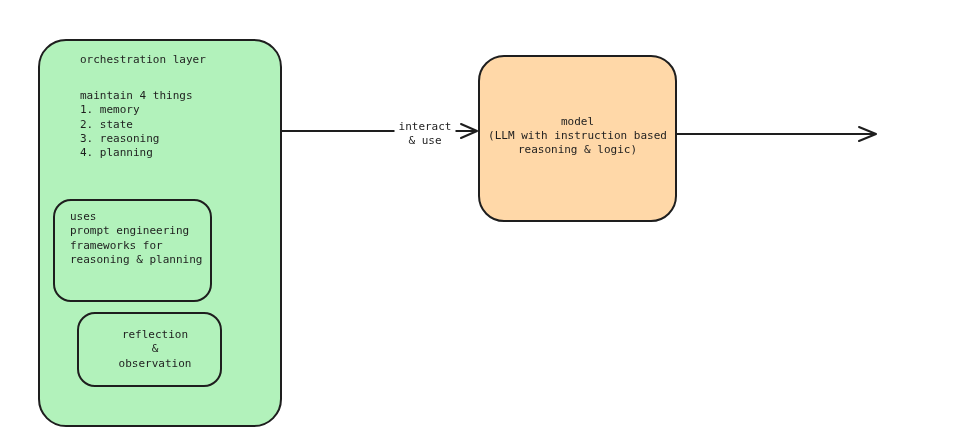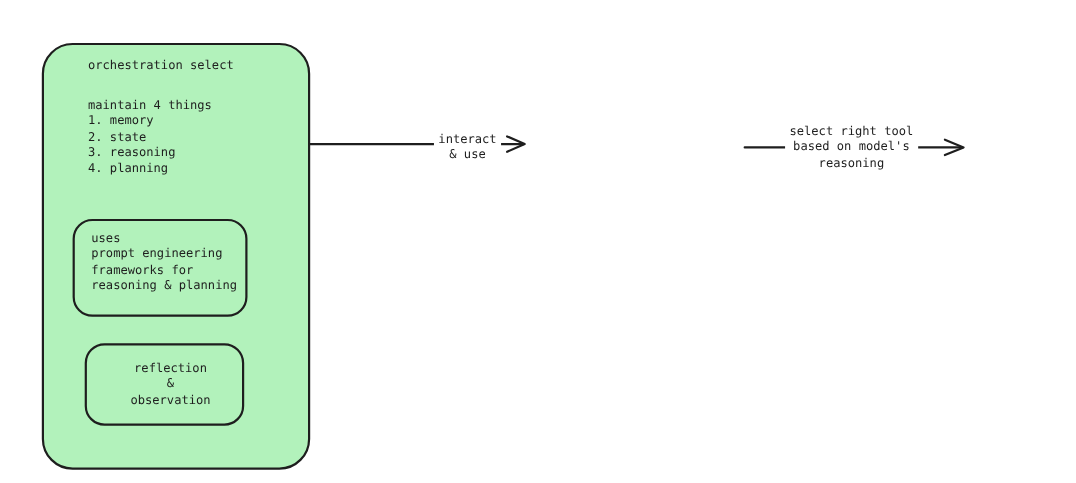--- a/index.html
+++ b/index.html
@@ -58,24 +58,24 @@
     white-space: pre-line;
   }
   .inner-box {
     position: absolute;
     border: 2px solid #1e1e1e;
     box-sizing: border-box;
     border-radius: 18px;
     background: transparent;
   }
   .uses-box {
-    left: 26px;
+    left: 13px;
     top: 158px;
     width: 159px;
-    height: 89px;
+    height: 103px;
   }
   .uses-text {
     position: absolute;
     left: 15px;
     top: 9px;
     white-space: pre-line;
   }
   .reflection-box {
     left: 37px;
     top: 271px;
@@ -133,42 +133,44 @@
       <line x1="282" y1="131" x2="476" y2="131"></line>
       <polyline points="461,124 477,131 461,138"></polyline>
     </g>
     <g>
       <line x1="677" y1="134" x2="874" y2="134"></line>
       <polyline points="859,127 876,134 859,141"></polyline>
     </g>
   </svg>
 
   <div class="node orchestration-box" style="background-color: rgb(178, 242, 187);">
-    <div class="orch-title">orchestration select</div>
+    <div class="orch-title">orchestration layer</div>
     <div class="orch-maintain">maintain 4 things
 1. memory
 2. state
 3. reasoning
 4. planning</div>
 
     <div class="inner-box uses-box">
       <div class="uses-text">uses
 prompt engineering
 frameworks for
 reasoning &amp; planning</div>
     </div>
 
     <div class="inner-box reflection-box">
       <div class="reflection-text">reflection
 &amp;
 observation</div>
     </div>
   </div>
 
+  <div class="node model-box" style="background-color: rgb(255, 216, 168);">
+    <div class="model-text">model
+(LLM with instruction based
+reasoning &amp; logic)</div>
+  </div>
 
   <div class="arrow-label arrow1-label">interact
 &amp; use</div>
 
-  <div class="arrow-label arrow2-label">select right tool
-based on model's
-reasoning</div>
 
 </div>
 
 </body></html>

